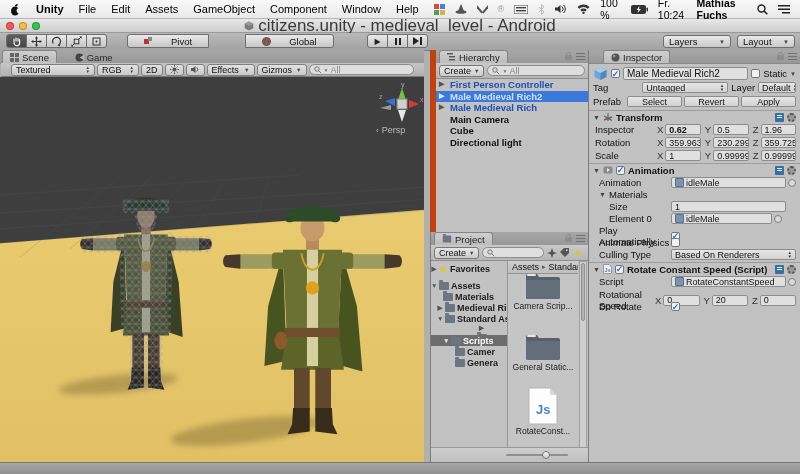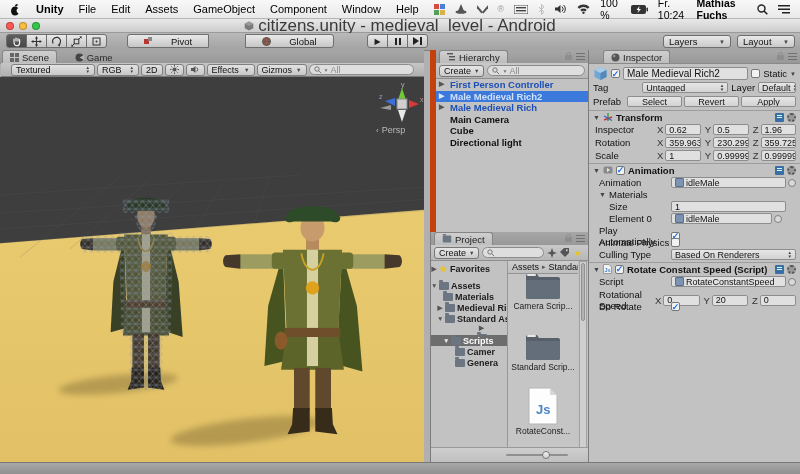--- a/index.html
+++ b/index.html
@@ -643,21 +643,21 @@
             <rect x="2" y="2" width="9" height="2" fill="#e8e8e8" rx="1"></rect>
           </svg>
         <span class="flabel">Camera Scrip...</span>
       </div>
       <div class="fitem" style="top:72px;">
         <svg width="36" height="28" viewBox="0 0 36 28">
             <path d="M1,4 Q1,2 3,2 H12 L14,5 H33 Q35,5 35,7 V25 Q35,27 33,27 H3 Q1,27 1,25 Z" fill="#57606b"></path>
             <path d="M1,8 H35 V25 Q35,27 33,27 H3 Q1,27 1,25 Z" fill="#646e7a"></path>
             <rect x="2" y="2" width="9" height="2" fill="#e8e8e8" rx="1"></rect>
           </svg>
-        <span class="flabel">Standard Scrip...</span>
+        <span class="flabel">General Static...</span>
       </div>
       <div class="fitem" style="top:126px;">
         <svg width="30" height="38" viewBox="0 0 30 38">
             <path d="M1,1 H22 L29,8 V37 H1 Z" fill="#fdfdfd" stroke="#b5b5b5"></path>
             <path d="M22,1 L22,8 H29 Z" fill="#d8d8d8"></path>
             <text x="8" y="27" font-size="13" font-weight="bold" fill="#4a86c8" font-family="Liberation Sans">Js</text>
           </svg>
         <span class="flabel">RotateConst...</span>
       </div>
     </div>
@@ -746,21 +746,21 @@
         </svg>
       <span>Transform</span>
       <span class="hicons">
           <span class="bookicon"></span>
           <span class="gearicon"></span>
         </span>
     </div>
     <div class="irow" style="left:6px;top:74px;right:4px;">
       <span style="width:58px;">Inspector</span>
       <span class="axlbl">X</span>
-        <span class="fld" style="flex:1;">
+        <span class="fld" style="flex:1;font-weight:bold;">
           <span>0.62</span>
         </span>
       <span class="axlbl">Y</span>
         <span class="fld" style="flex:1;">
           <span>0.5</span>
         </span>
       <span class="axlbl">Z</span>
         <span class="fld" style="flex:1;">
           <span>1.96</span>
         </span>

